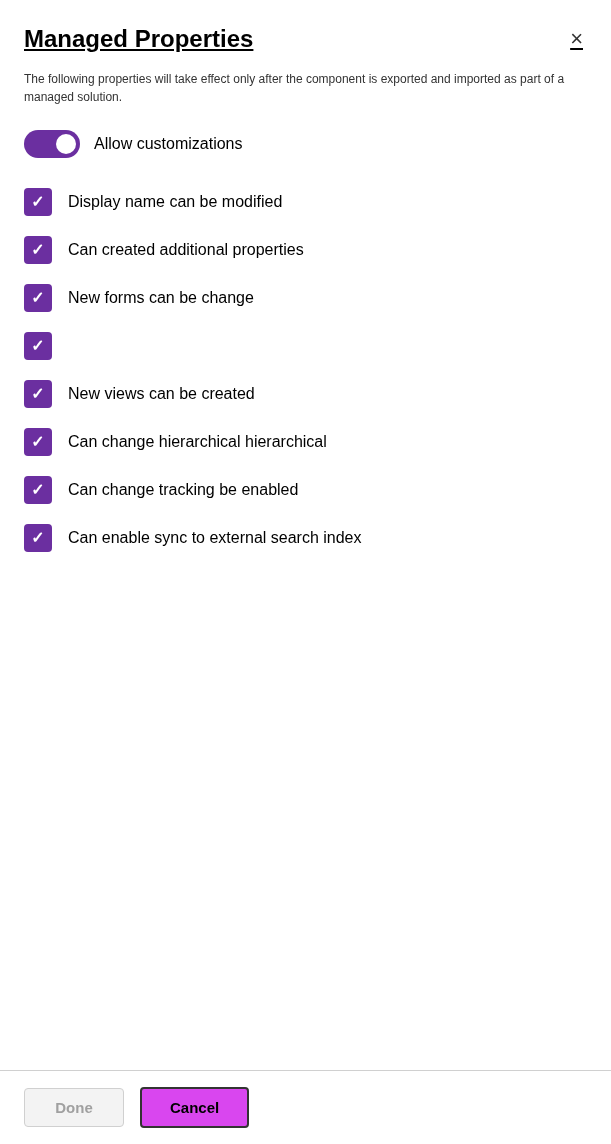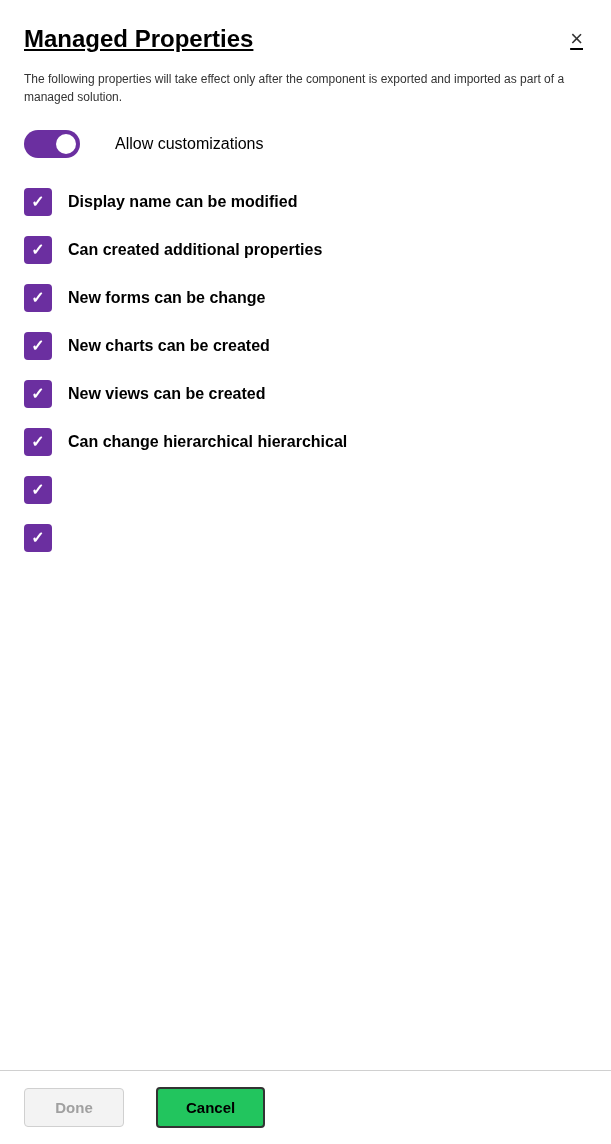--- a/index.html
+++ b/index.html
@@ -52,21 +52,20 @@
       font-size: 12px;
       color: #333;
       line-height: 1.5;
       margin-bottom: 24px;
     }
 
     .toggle-row {
       display: flex;
       align-items: center;
       margin-bottom: 20px;
-      gap: 21px;
     }
 
     .toggle {
       position: relative;
       width: 56px;
       height: 28px;
       flex-shrink: 0;
     }
 
     .toggle-track {
@@ -120,50 +119,49 @@
       color: #fff;
       font-size: 16px;
       font-weight: 700;
       line-height: 1;
     }
 
     .checkbox-label {
       font-size: 16px;
       color: #000;
       margin-left: 16px;
-      font-weight: bold;
     }
 
     .spacer {
       flex: 1;
     }
 
     .footer {
       display: flex;
       align-items: center;
       border-top: 1px solid #d0d0d0;
       padding: 16px 24px;
-      gap: 32px;
+      gap: 16px;
       background: #fff;
     }
 
     .btn-done {
       background: #f3f3f3;
       border: 1px solid #d0d0d0;
       color: #a0a0a0;
       font-size: 15px;
       font-weight: 600;
       padding: 10px 28px;
       border-radius: 4px;
       cursor: pointer;
       min-width: 100px;
     }
 
     .btn-cancel {
-      background: #22c55e;
+      background: #d946ef;
       border: 2px solid #333;
       color: #000;
       font-size: 15px;
       font-weight: 700;
       padding: 10px 28px;
       border-radius: 4px;
       cursor: pointer;
       min-width: 100px;
     }
   </style>
@@ -207,47 +205,48 @@
       <div class="checkbox-box">
         <span class="checkbox-check">✓</span>
       </div>
       <span class="checkbox-label">New forms can be change</span>
     </div>
 
     <div class="checkbox-row">
       <div class="checkbox-box">
         <span class="checkbox-check">✓</span>
       </div>
-      <span class="checkbox-label">New charts can be created</span>
     </div>
 
     <div class="checkbox-row">
       <div class="checkbox-box">
         <span class="checkbox-check">✓</span>
       </div>
       <span class="checkbox-label">New views can be created</span>
     </div>
 
     <div class="checkbox-row">
       <div class="checkbox-box">
         <span class="checkbox-check">✓</span>
       </div>
       <span class="checkbox-label">Can change hierarchical hierarchical</span>
     </div>
 
     <div class="checkbox-row">
       <div class="checkbox-box">
         <span class="checkbox-check">✓</span>
       </div>
-    </div>
-
-    <div class="checkbox-row">
-      <div class="checkbox-box">
-        <span class="checkbox-check">✓</span>
-      </div>
+      <span class="checkbox-label">Can change tracking be enabled</span>
+    </div>
+
+    <div class="checkbox-row">
+      <div class="checkbox-box">
+        <span class="checkbox-check">✓</span>
+      </div>
+      <span class="checkbox-label">Can enable sync to external search index</span>
     </div>
 
   </div>
 
   <div class="spacer"></div>
 </div>
 
 <div class="footer">
   <button class="btn-done">Done</button>
   <button class="btn-cancel">Cancel</button>

